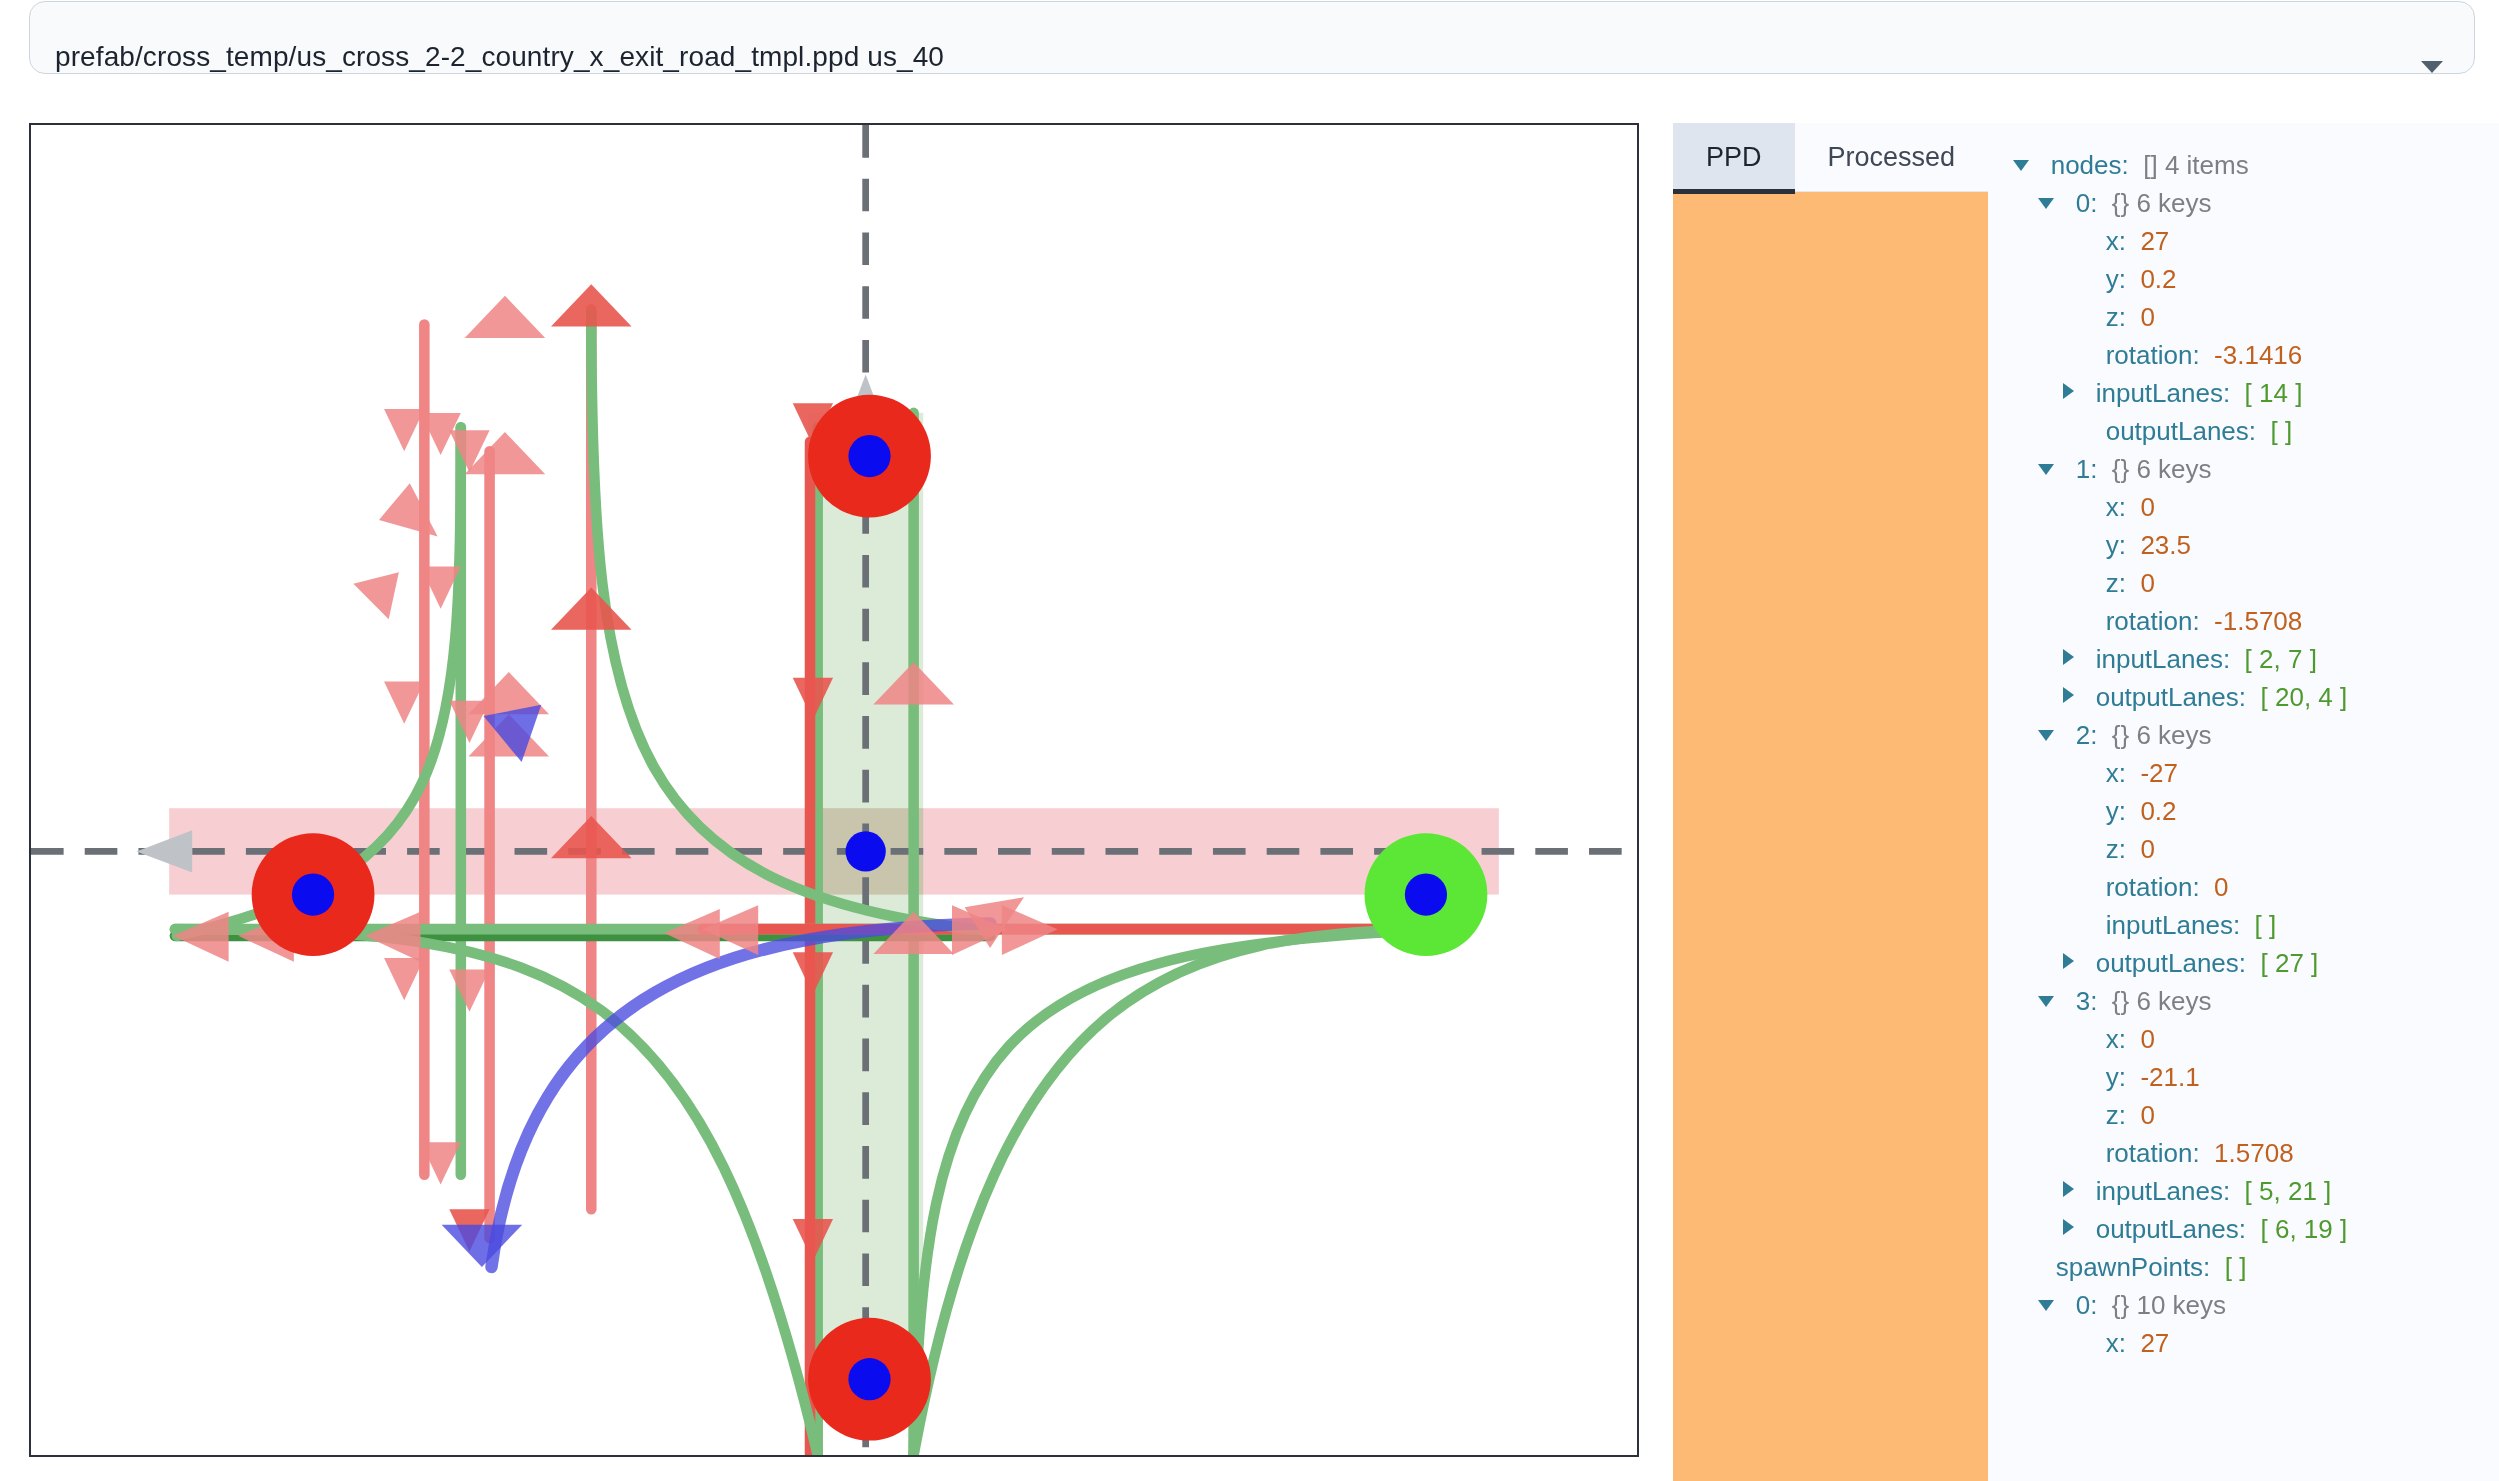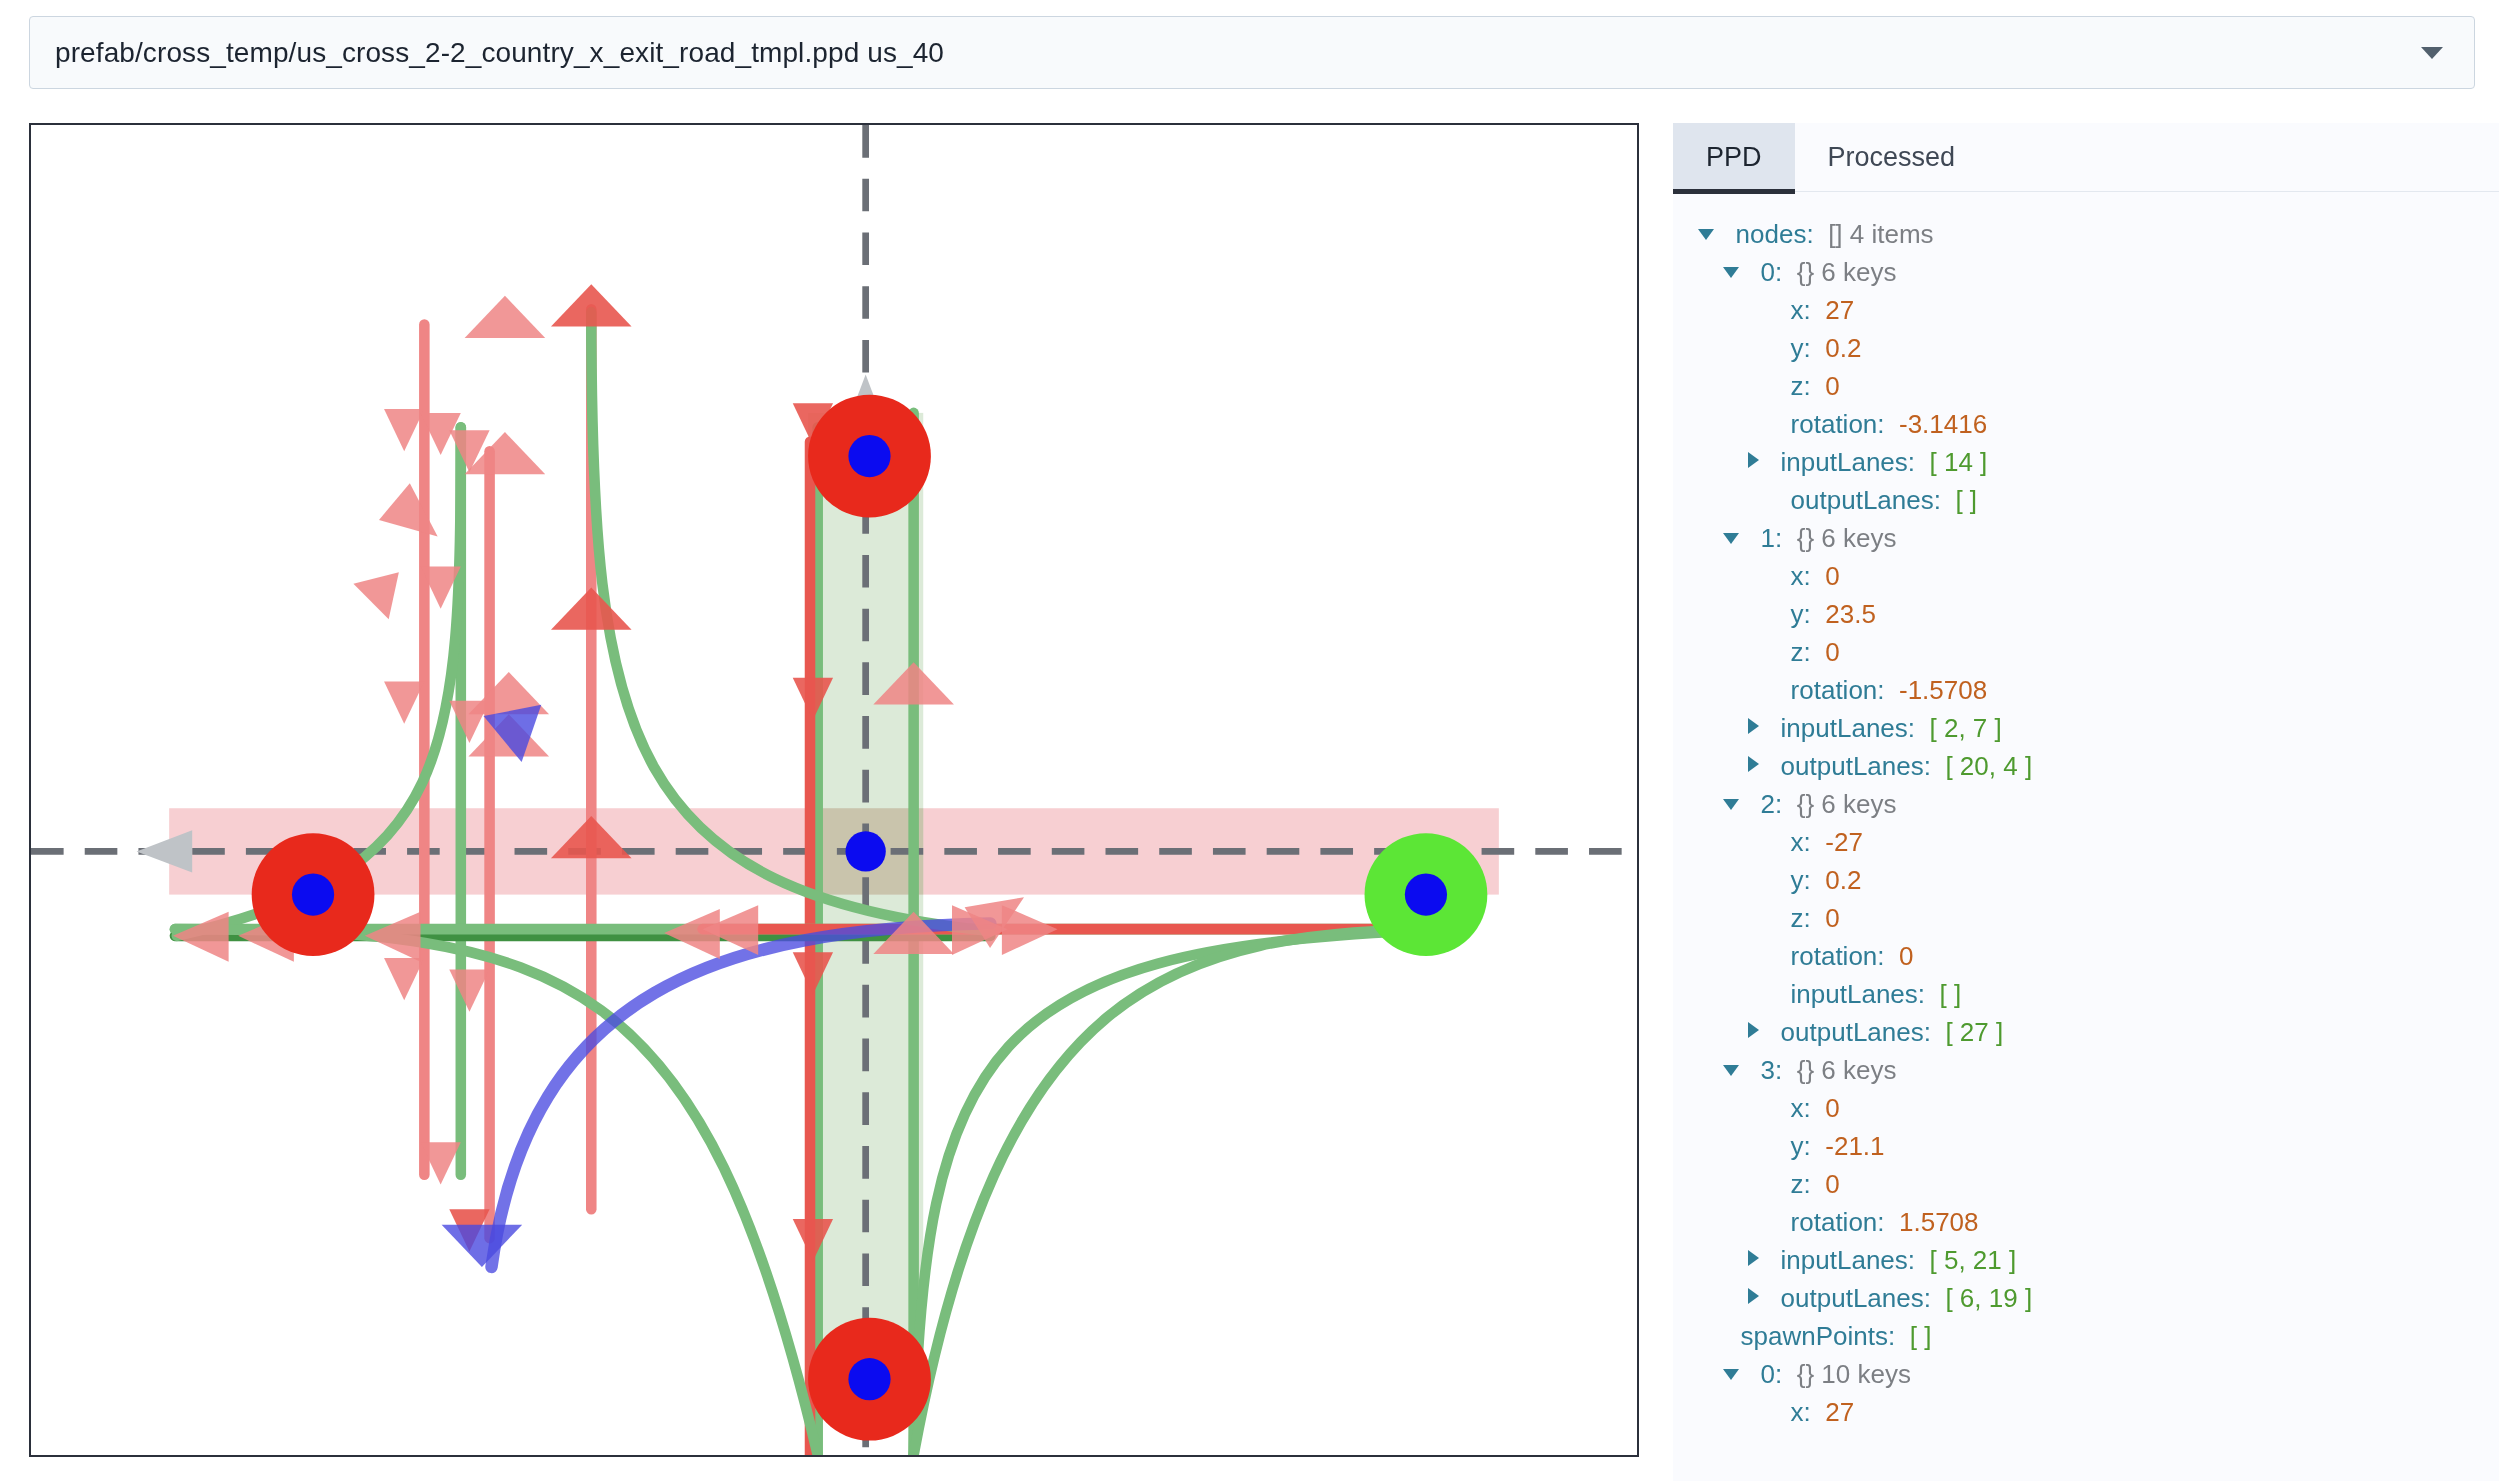--- a/index.html
+++ b/index.html
@@ -6,26 +6,26 @@
   html, body {
     width: 2500px; height: 1482px;
     background: #ffffff;
     font-family: "Liberation Sans", sans-serif;
     overflow: hidden;
   }
   #app { position: relative; width: 2500px; height: 1482px; background:#fff; }
 
   
   .topbar {
-    position: absolute; left: 29px; top: 16px;
+    position: absolute; left: 29px; top: 1px;
     width: 2446px; height: 73px;
     background: #f8fafc;
     border: 1.9px solid #ccd6e0;
-    border-radius: 4px;
-    display: flex; align-items: center;
+    border-radius: 16px;
+    display: flex; align-items: flex-end;
     padding: 0 25px;
   }
   .topbar-label {
     font-size: 28px; color: #1c2430; letter-spacing: 0.1px;
     white-space: nowrap; overflow: hidden; text-overflow: ellipsis;
     flex: 1;
   }
   .chevron-down {
     width: 0; height: 0;
     border-left: 11.5px solid transparent;
@@ -42,21 +42,21 @@
     background: #ffffff;
     overflow: hidden;
   }
   .canvas-wrap svg { display:block; width:100%; height:100%; }
 
   
   .rightpanel {
     position: absolute; left: 1673px; top: 123px;
     width: 826px; height: 1359px;
     background: #fdba74;
-    display: flex; flex-direction: column;
+    display: flex; flex-direction: row;
   }
   .tabs {
     display: flex; height: 69px;
     background: #fafbfe;
     border-bottom: 1.9px solid #e3e8ef;
     flex: 0 0 auto;
   }
   .tab {
     display: flex; align-items: center; justify-content: center;
     font-size: 27px; color: #3f4855;

